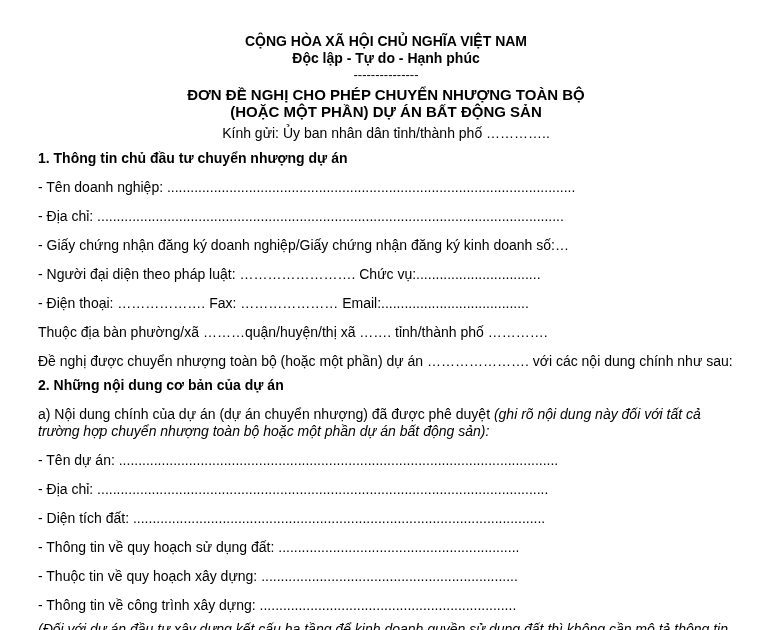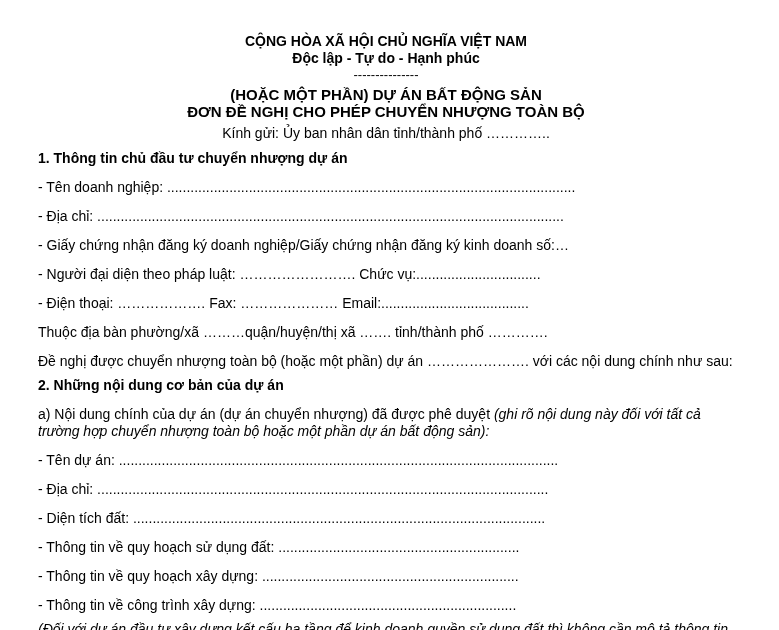--- a/index.html
+++ b/index.html
@@ -52,39 +52,39 @@
 </head>
 <body>
 
 <div class="page">
 
   <div class="center bold motto-line">CỘNG HÒA XÃ HỘI CHỦ NGHĨA VIỆT NAM</div>
   <div class="center bold motto-line">Độc lập - Tự do - Hạnh phúc</div>
   <div class="center dashes">---------------</div>
 
   <div class="title-block">
+    <div class="center bold title-line">ĐƠN ĐỀ NGHỊ CHO PHÉP CHUYỂN NHƯỢNG TOÀN BỘ</div>
     <div class="center bold title-line">(HOẶC MỘT PHẦN) DỰ ÁN BẤT ĐỘNG SẢN</div>
-    <div class="center bold title-line">ĐƠN ĐỀ NGHỊ CHO PHÉP CHUYỂN NHƯỢNG TOÀN BỘ</div>
   </div>
 
   <div class="center salutation">Kính gửi: Ủy ban nhân dân tỉnh/thành phố …………..</div>
 
   <p class="bold heading">1. Thông tin chủ đầu tư chuyển nhượng dự án</p>
   <p>- Tên doanh nghiệp: .........................................................................................................</p>
   <p>- Địa chỉ: ........................................................................................................................</p>
   <p>- Giấy chứng nhận đăng ký doanh nghiệp/Giấy chứng nhận đăng ký kinh doanh số:…</p>
   <p>- Người đại diện theo pháp luật: ……………………. Chức vụ:................................</p>
   <p>- Điện thoại: ………………. Fax: ………………… Email:......................................</p>
   <p>Thuộc địa bàn phường/xã ………quận/huyện/thị xã ……. tỉnh/thành phố ………….</p>
   <p>Đề nghị được chuyển nhượng toàn bộ (hoặc một phần) dự án …………………. với các nội dung chính như sau:</p>
 
   <p class="bold heading">2. Những nội dung cơ bản của dự án</p>
   <p><span>a) Nội dung chính của dự án (dự án chuyển nhượng) đã được phê duyệt </span><span class="italic">(ghi rõ nội dung này đối với tất cả trường hợp chuyển nhượng toàn bộ hoặc một phần dự án bất động sản):</span></p>
   <p>- Tên dự án: .................................................................................................................</p>
   <p>- Địa chỉ: ....................................................................................................................</p>
   <p>- Diện tích đất: ..........................................................................................................</p>
   <p>- Thông tin về quy hoạch sử dụng đất: ..............................................................</p>
-  <p>- Thông tin về quy hoạch xây dựng: ..................................................................</p>
+  <p>- Thuộc tin về quy hoạch xây dựng: ..................................................................</p>
   <p>- Thông tin về công trình xây dựng: ..................................................................</p>
   <p class="italic note">(Đối với dự án đầu tư xây dựng kết cấu hạ tầng để kinh doanh quyền sử dụng đất thì không cần mô tả thông tin này)</p>
   <p class="partial">- Tổng mức đầu tư: ………………………………</p>
 
 </div>
 
 </body></html>

